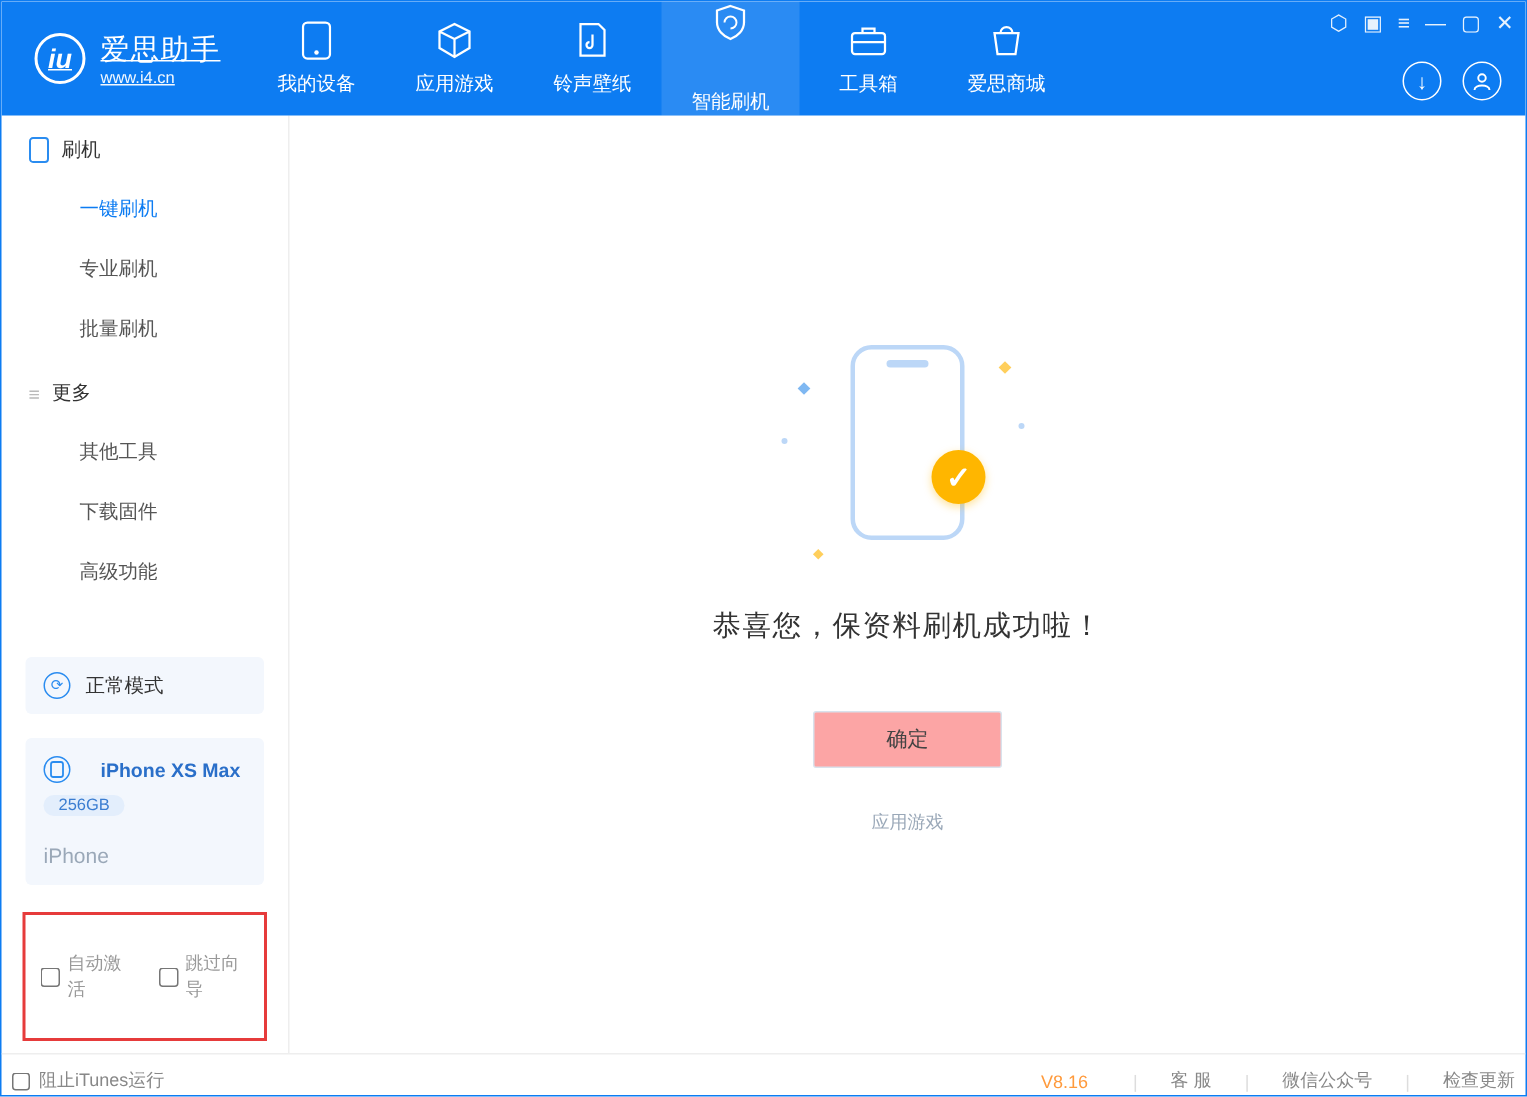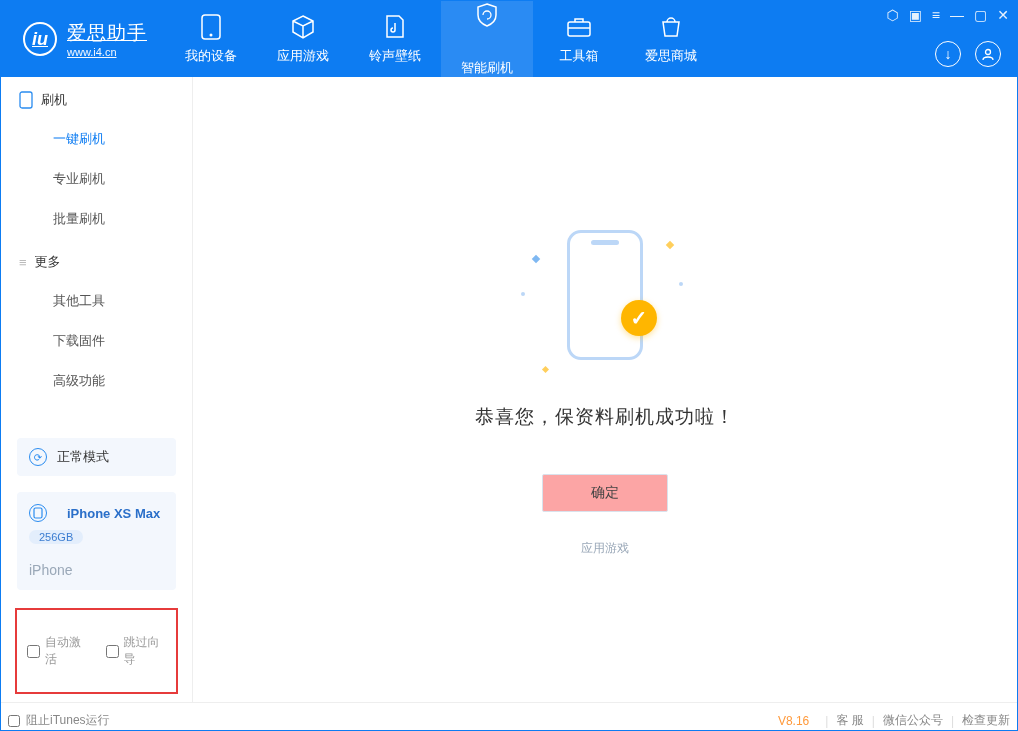--- a/index.html
+++ b/index.html
@@ -43,21 +43,21 @@
 .sparkle.s3 { left: 28px; bottom: 10px; background:#ffcf5c; width:5px; height:5px; }
 .dot { position:absolute; width:4px; height:4px; border-radius:50%; background:#bcd7f7; }
 .dot.d1 { left:6px; top:70px; }
 .dot.d2 { right:12px; top:60px; }
 .success-msg { font-size: 19px; color: #333; letter-spacing: 1px; margin-bottom: 44px; }
 .ok-btn { border: 1px solid #d9e2ec; background: #fca5a5; padding: 9px 48px; font-size: 14px; color: #444; cursor: pointer; border-radius: 2px; margin-bottom: 28px; }
 .view-log { font-size: 12px; color: #9aa8b8; cursor: pointer; }
 .footer { height: 36px; border-top: 1px solid #eee; display: flex; align-items: center; padding: 0 7px; font-size: 12px; color: #888; }
 .footer-left { display: flex; align-items: center; gap: 6px; }
 .footer-left input { width:12px; height:12px; }
-.footer-right { margin-left: auto; display: flex; align-items: center; gap: 8px; }
+.footer-right { margin-left: auto; display: flex; align-items: center; gap: 22px; }
 .footer-right .sep { color: #ddd; }
 .footer-right .link { cursor: pointer; color: #888; }
 .footer-right .ver { color: #ff9a3c; margin-right: 8px; }
 svg { display: block; }
 </style>
 </head>
 <body>
 
 <div class="header">
   <div class="logo-area">

